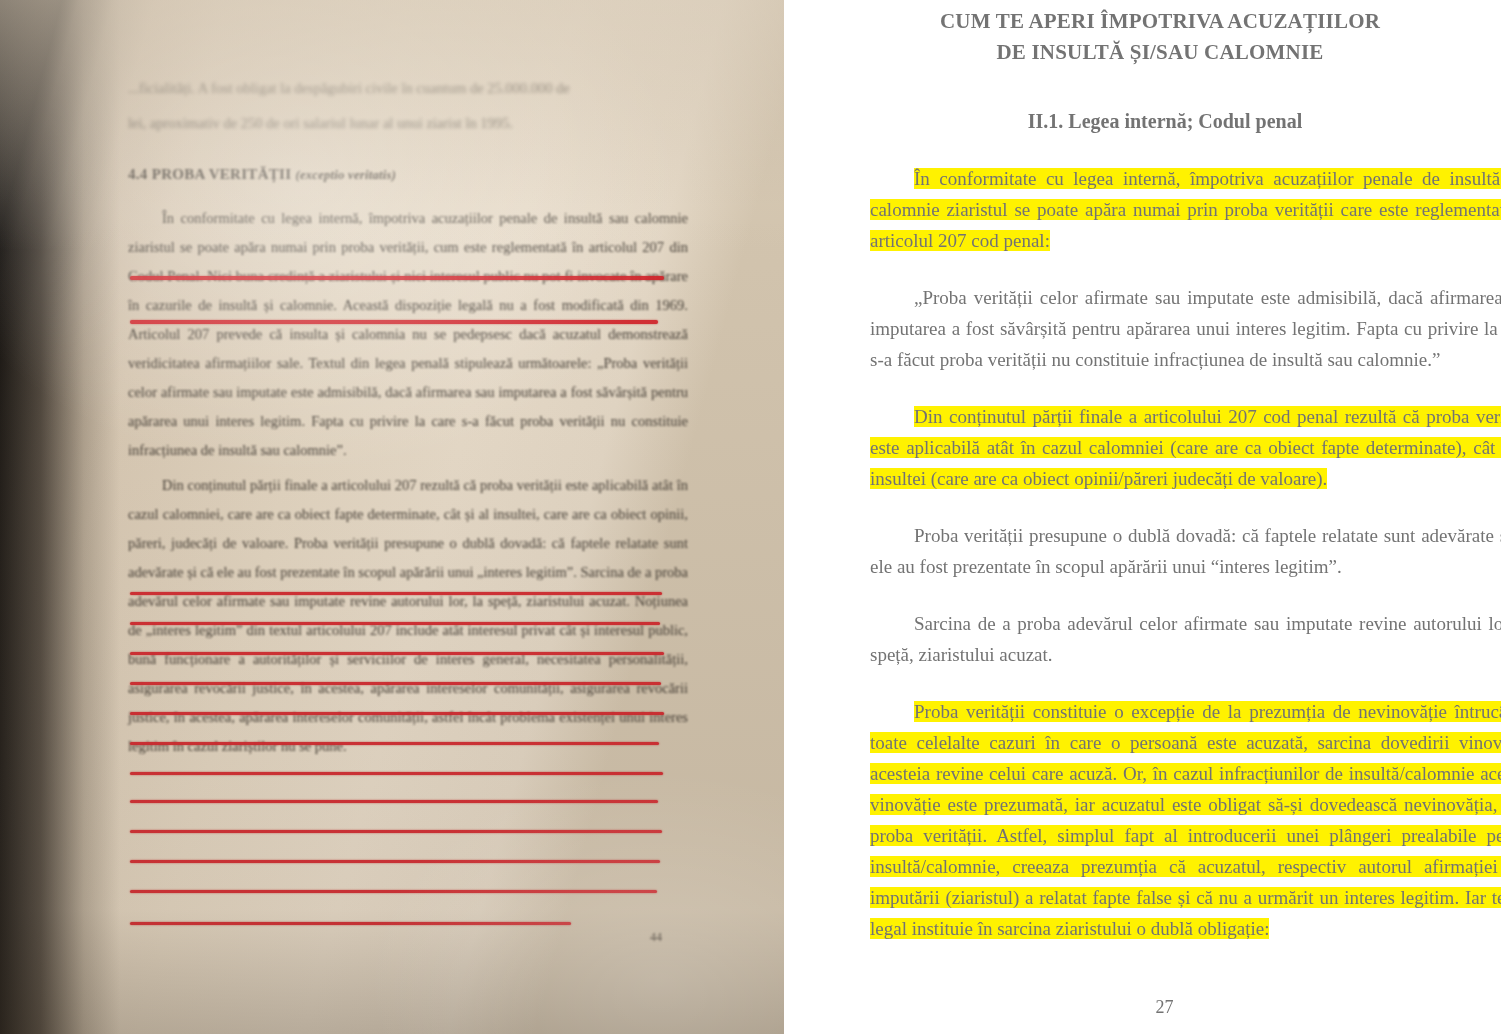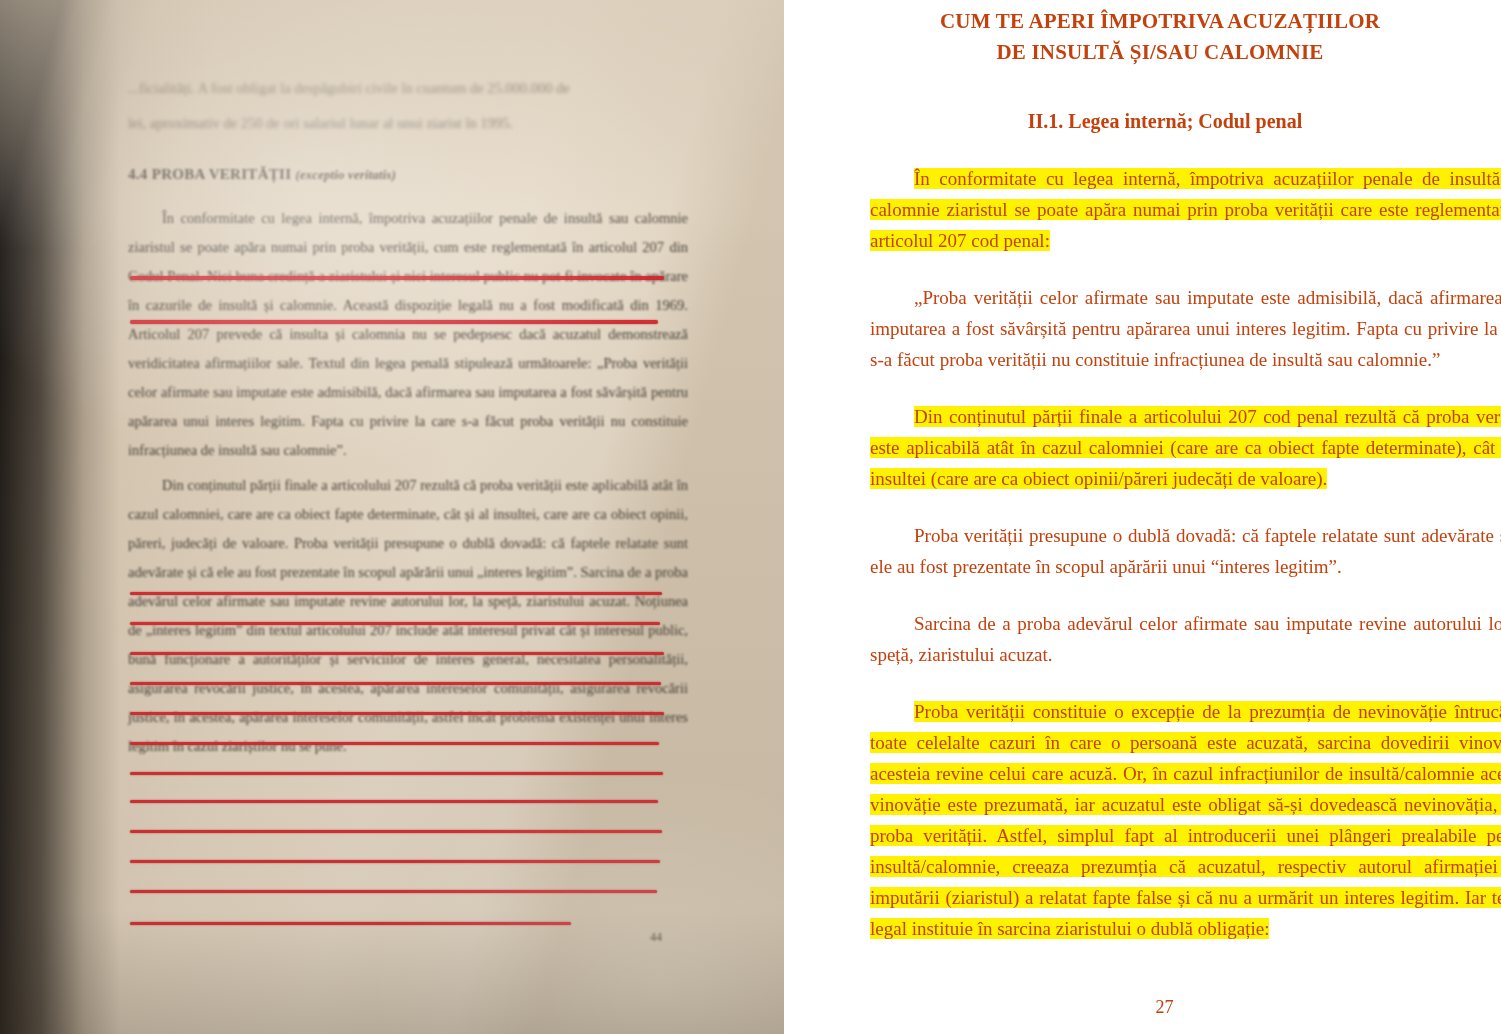--- a/index.html
+++ b/index.html
@@ -98,21 +98,21 @@
     opacity: 0.93;
   }
   .pen.thin { height: 3px; }
 
   
   .doc-pane {
     position: relative;
     width: 717px;
     height: 1034px;
     background: #ffffff;
-    color: #c2410c;
+    color: #737373;
     padding: 0;
     box-sizing: border-box;
   }
   .doc-inner {
     position: absolute;
     left: 86px;
     top: 0;
     width: 665px;
     font-size: 19px;
     line-height: 31px;

